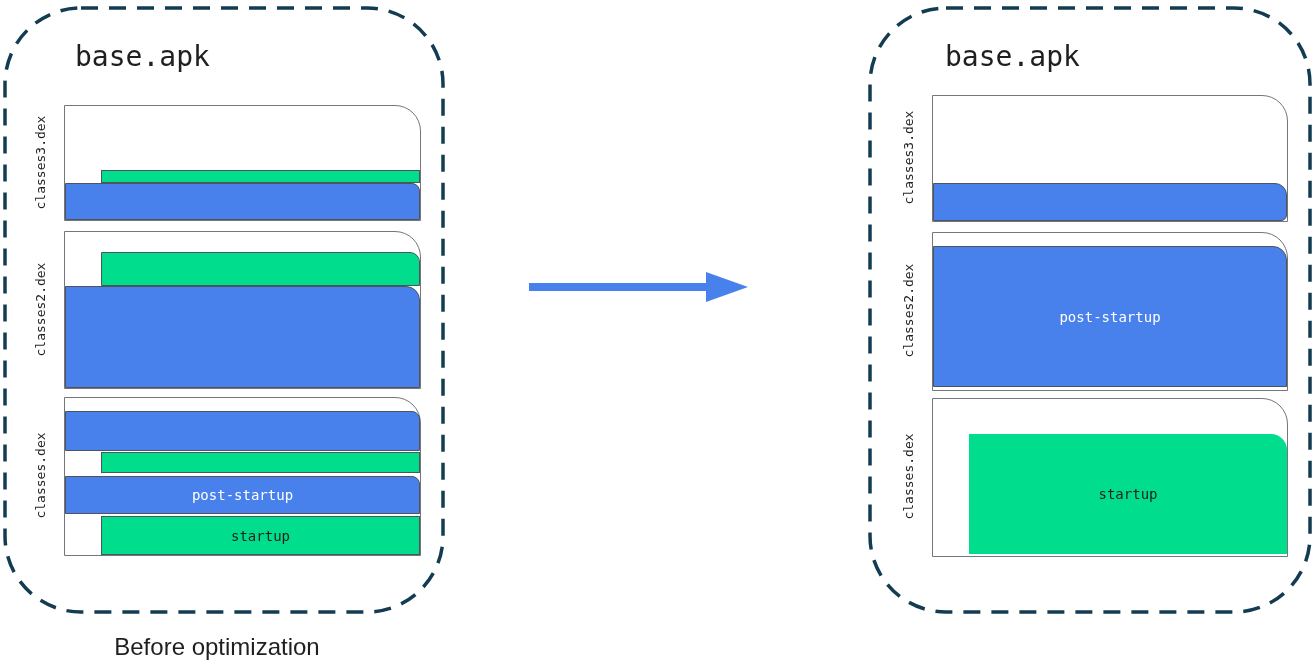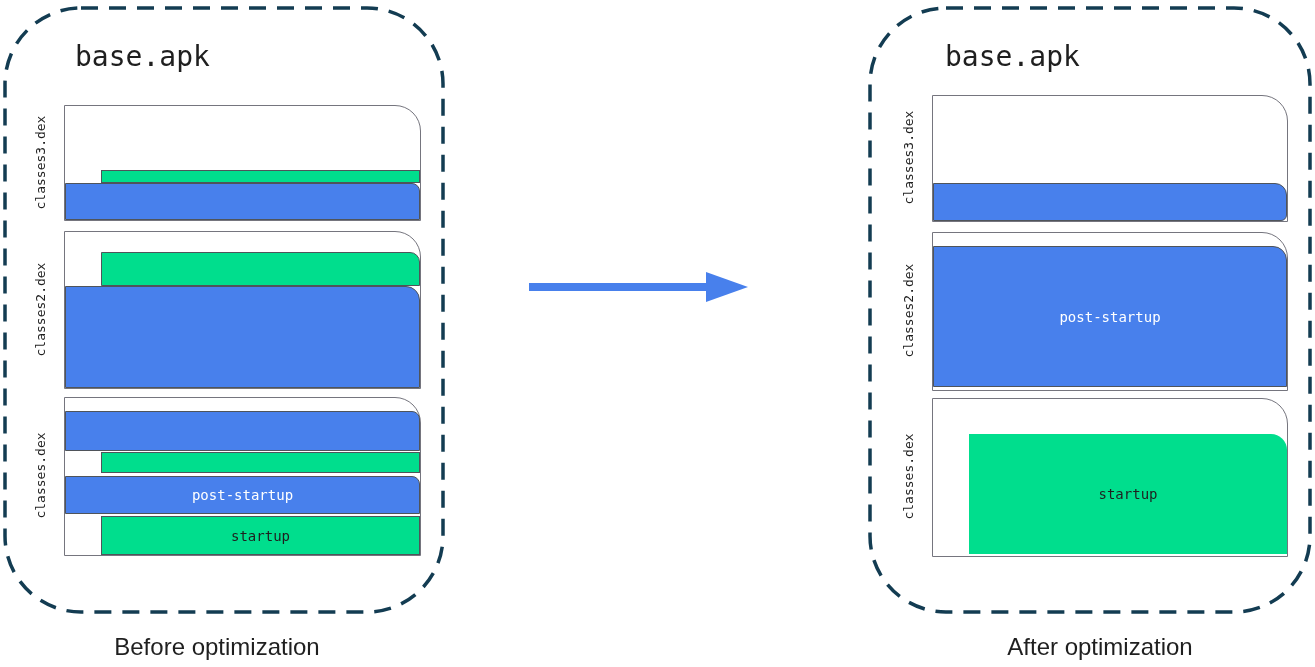--- a/index.html
+++ b/index.html
@@ -136,15 +136,14 @@
 
     <div class="vlabel" style="left:-30px; top:463px;">classes.dex</div>
     <div class="page" style="left:64px; top:392px; width:356px; height:159px;">
       <div class="seg green" style="top:35px; height:120px; border-top-right-radius:16px;">
         <span class="seg-label dark">startup</span>
       </div>
     </div>
   </div>
 
   <div class="caption" style="left:37px; top:633px;">Before optimization</div>
-  <div class="caption" style="left:920px; top:633px;">After optimization</div>
 
 </div>
 
 </body></html>

